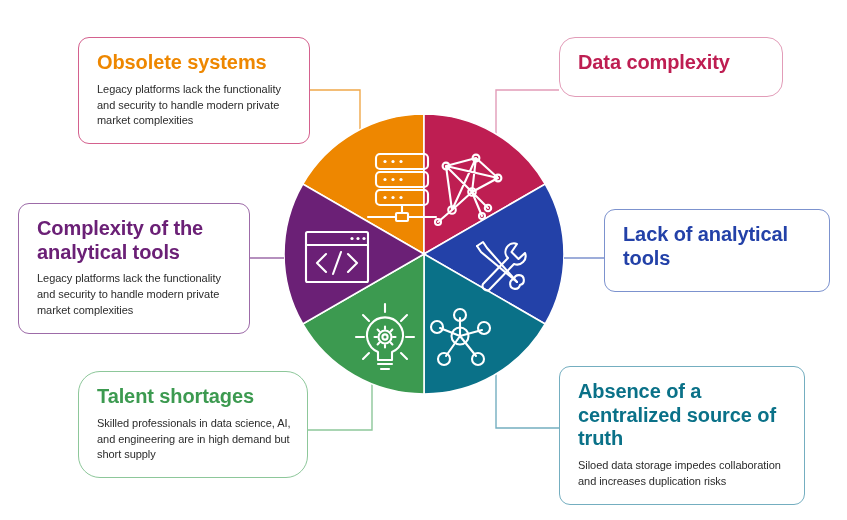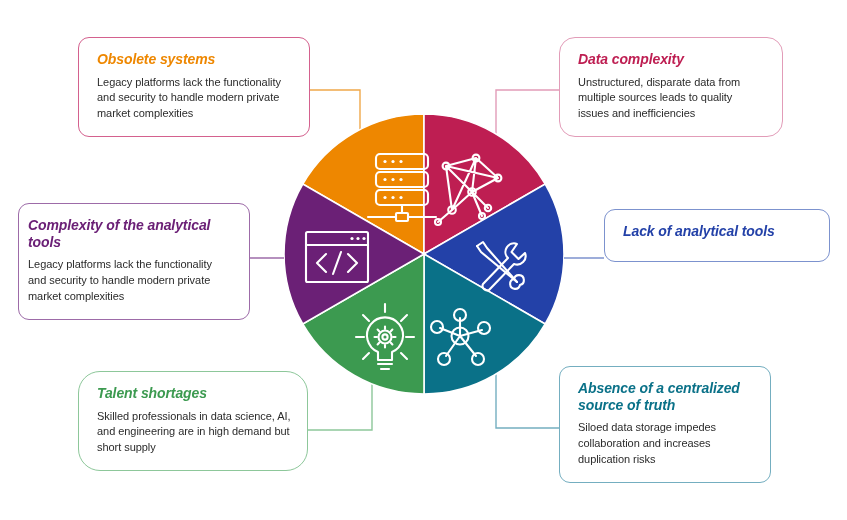--- a/index.html
+++ b/index.html
@@ -41,42 +41,41 @@
   
   .box {
     position: absolute;
     background: #ffffff;
     border: 1.4px solid #cccccc;
     border-radius: 11px;
     padding: 13px 16px 14px 18px;
   }
 
   .box-title {
-    font-size: 14px;
+    font-size: 20px;
     font-weight: bold;
     line-height: 1.18;
     letter-spacing: -0.1px;
     margin-bottom: 7px;
-    font-style: italic;
   }
 
   .box-body {
     font-size: 11px;
     line-height: 1.45;
     color: #2b2b2b;
     letter-spacing: -0.05px;
   }
 
   
   #box-obsolete    { left: 78px;  top: 37px;  width: 232px; }
   #box-datacplx    { left: 559px; top: 37px;  width: 224px; border-radius: 16px; }
-  #box-complexity  { left: 18px;  top: 203px; width: 232px; padding-left: 9px; }
+  #box-complexity  { left: 18px;  top: 203px; width: 232px; }
   #box-lacktools   { left: 604px; top: 209px; width: 226px; }
   #box-talent      { left: 78px;  top: 371px; width: 230px; border-radius: 22px; }
-  #box-absence     { left: 559px; top: 366px; width: 212px; }
+  #box-absence     { left: 559px; top: 366px; width: 246px; }
 </style>
 </head>
 <body>
 
 <div id="stage">
 
   <svg id="connectors" viewBox="0 0 847 520" xmlns="http://www.w3.org/2000/svg">
 
     <path d="M 310 90 L 360 90 L 360 140" fill="none" stroke="#F0A84A" stroke-width="1.4"></path>
 
@@ -214,21 +213,20 @@
     </svg>
   </div>
 
   <div class="box" id="box-obsolete" style="border-color:#D4618E;">
     <div class="box-title" style="color:#EE8700;">Obsolete systems</div>
     <div class="box-body">Legacy platforms lack the functionality and security to handle modern private market complexities</div>
   </div>
 
   <div class="box" id="box-datacplx" style="border-color:#E29CB8;">
     <div class="box-title" style="color:#BE1E52;">Data complexity</div>
-    <div class="box-body">Unstructured, disparate data from multiple sources leads to quality issues and inefficiencies</div>
   </div>
 
   <div class="box" id="box-complexity" style="border-color:#9D6BA8;">
     <div class="box-title" style="color:#6B2076;">Complexity of the analytical tools</div>
     <div class="box-body">Legacy platforms lack the functionality and security to handle modern private market complexities</div>
   </div>
 
   <div class="box" id="box-lacktools" style="border-color:#7C92CE;">
     <div class="box-title" style="color:#2341A8;">Lack of analytical tools</div>
   </div>

